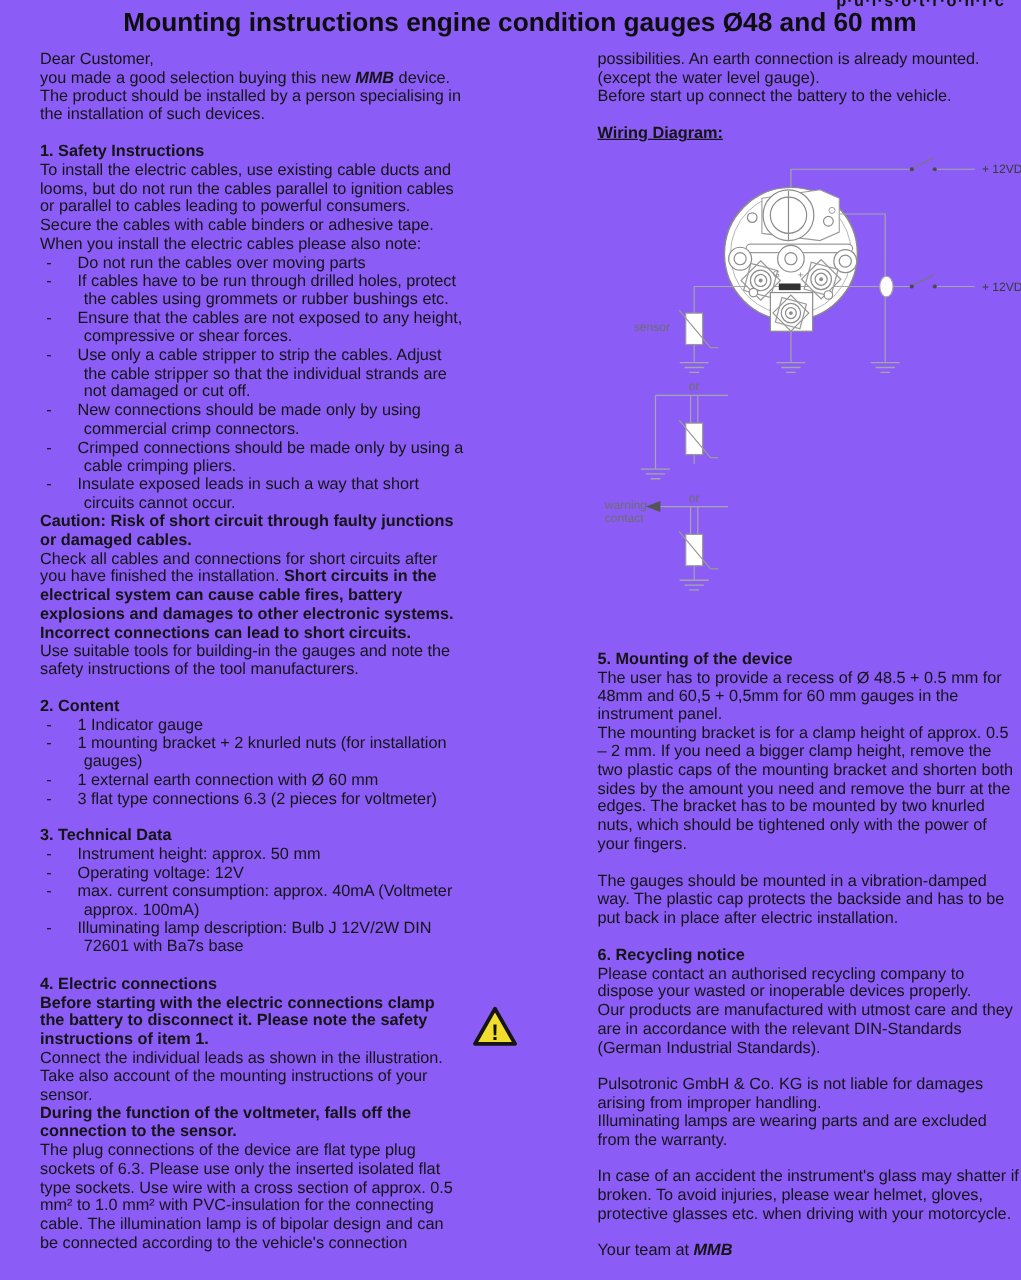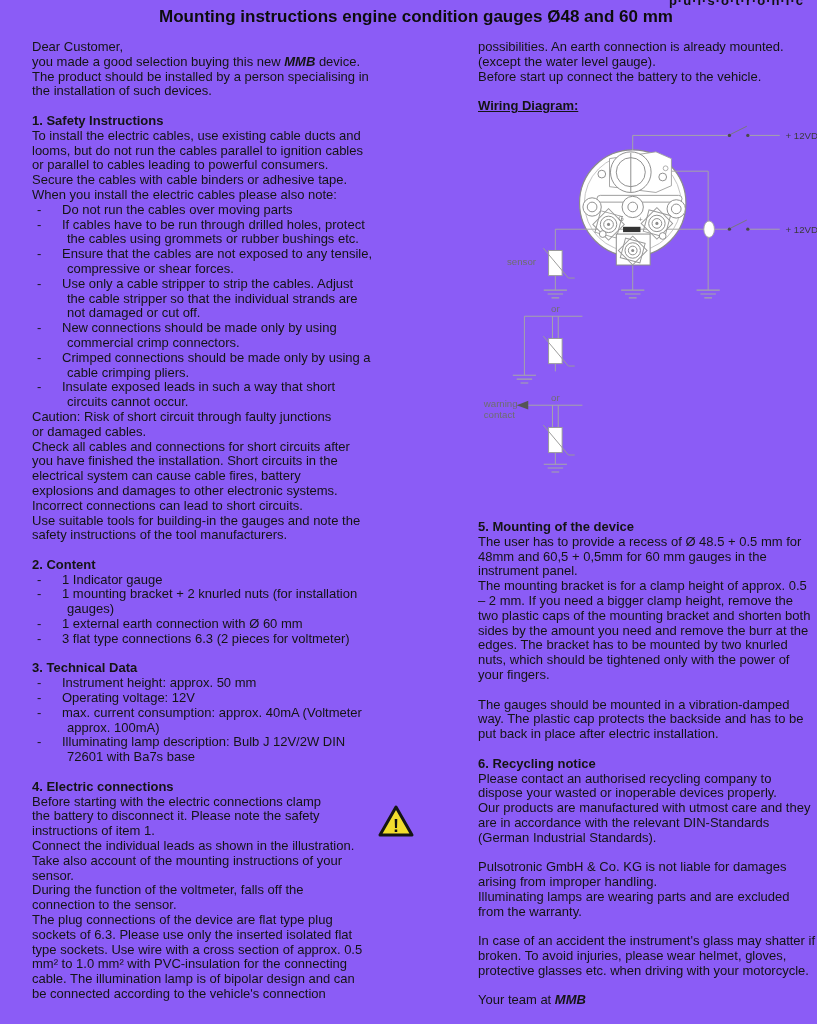--- a/index.html
+++ b/index.html
@@ -7,32 +7,32 @@
     position:relative; width:817px; height:1024px; margin:0 auto;
     background:#8b5cf6; overflow:hidden;
     font-family:"Liberation Sans", sans-serif; color:#141414;
   }
   .logo {
     position:absolute; top:-7px; right:13px;
     font-size:13px; font-weight:bold; letter-spacing:1px; color:#111;
   }
   .title {
     position:absolute; top:7px; left:0; right:0; text-align:center;
-    font-size:17px; font-weight:bold; color:#0d0d0d;margin-left:15px;
+    font-size:21px; font-weight:bold; color:#0d0d0d;margin-left:15px;
   }
   .col { position:absolute; top:40px; }
   .col-left  { left:32px;  width:375px; }
   .col-right { left:478px; width:356px; }
   .line { height:14.8px; line-height:14.8px; font-size:13px; white-space:pre; }
   .line.h { font-weight:bold; }
   .line.gap { height:14.8px; }
   .line.li { }
   .dash { display:inline-block; width:30px; padding-left:5px; box-sizing:border-box; }
   .lc { padding-left:35px; }
-  .b  { font-weight:normal; }
+  .b  { font-weight:bold; }
   .bi { font-weight:bold; font-style:italic;text-align:center; }
   .bu { font-weight:bold; text-decoration:underline; }
   .diagram { display:block; margin:4px 0 20px -2px; }
   .warn-triangle { position:absolute; left:377px; top:803px; }
 </style>
 </head>
 <body>
 
 <div class="page">
 
@@ -47,21 +47,21 @@
       <div class="line gap"></div>
       <div class="line h"><span>1. Safety Instructions</span></div>
       <div class="line"><span>To install the electric cables, use existing cable ducts and</span></div>
       <div class="line"><span>looms, but do not run the cables parallel to ignition cables</span></div>
       <div class="line"><span>or parallel to cables leading to powerful consumers.</span></div>
       <div class="line"><span>Secure the cables with cable binders or adhesive tape.</span></div>
       <div class="line"><span>When you install the electric cables please also note:</span></div>
       <div class="line li"><span class="dash">-</span><span>Do not run the cables over moving parts</span></div>
       <div class="line li"><span class="dash">-</span><span>If cables have to be run through drilled holes, protect</span></div>
       <div class="line lc"><span>the cables using grommets or rubber bushings etc.</span></div>
-      <div class="line li"><span class="dash">-</span><span>Ensure that the cables are not exposed to any tensile,</span></div>
+      <div class="line li"><span class="dash">-</span><span>Ensure that the cables are not exposed to any height,</span></div>
       <div class="line lc"><span>compressive or shear forces.</span></div>
       <div class="line li"><span class="dash">-</span><span>Use only a cable stripper to strip the cables. Adjust</span></div>
       <div class="line lc"><span>the cable stripper so that the individual strands are</span></div>
       <div class="line lc"><span>not damaged or cut off.</span></div>
       <div class="line li"><span class="dash">-</span><span>New connections should be made only by using</span></div>
       <div class="line lc"><span>commercial crimp connectors.</span></div>
       <div class="line li"><span class="dash">-</span><span>Crimped connections should be made only by using a</span></div>
       <div class="line lc"><span>cable crimping pliers.</span></div>
       <div class="line li"><span class="dash">-</span><span>Insulate exposed leads in such a way that short</span></div>
       <div class="line lc"><span>circuits cannot occur.</span></div>

